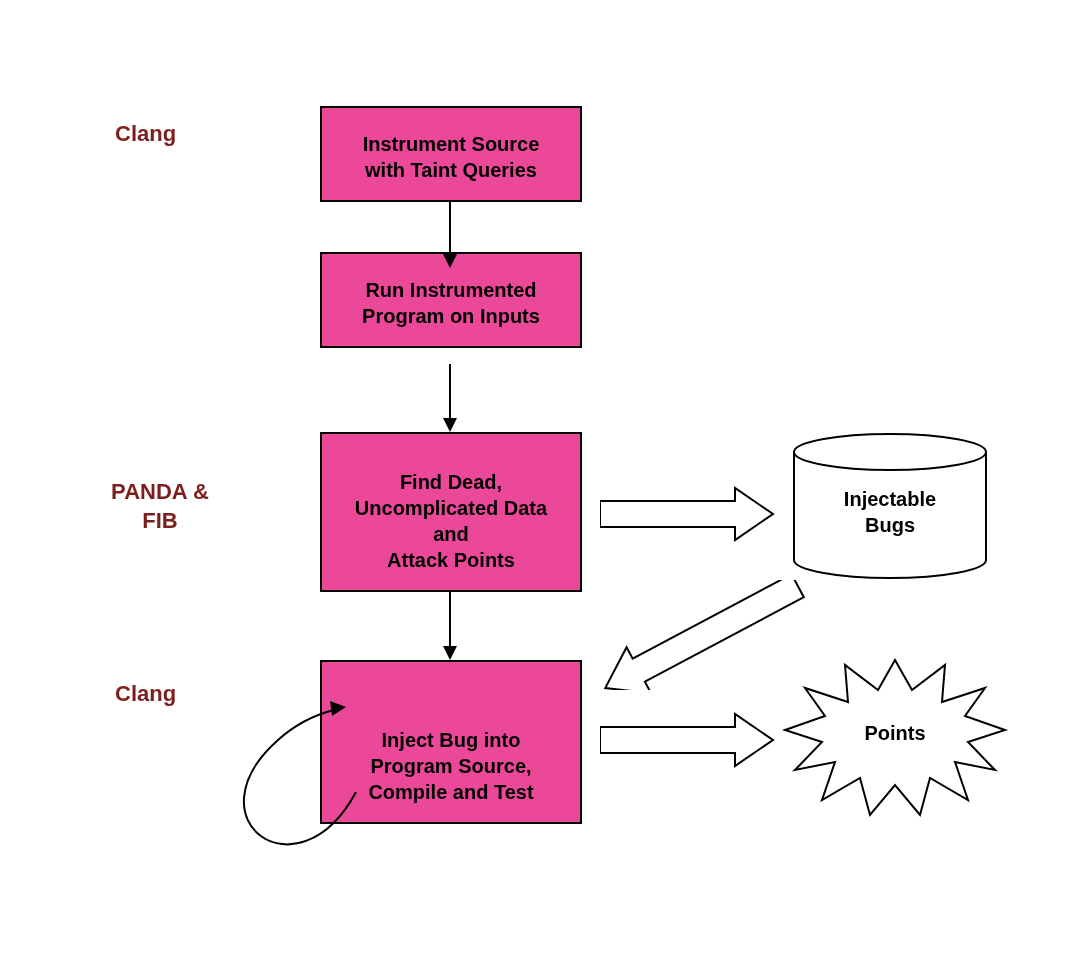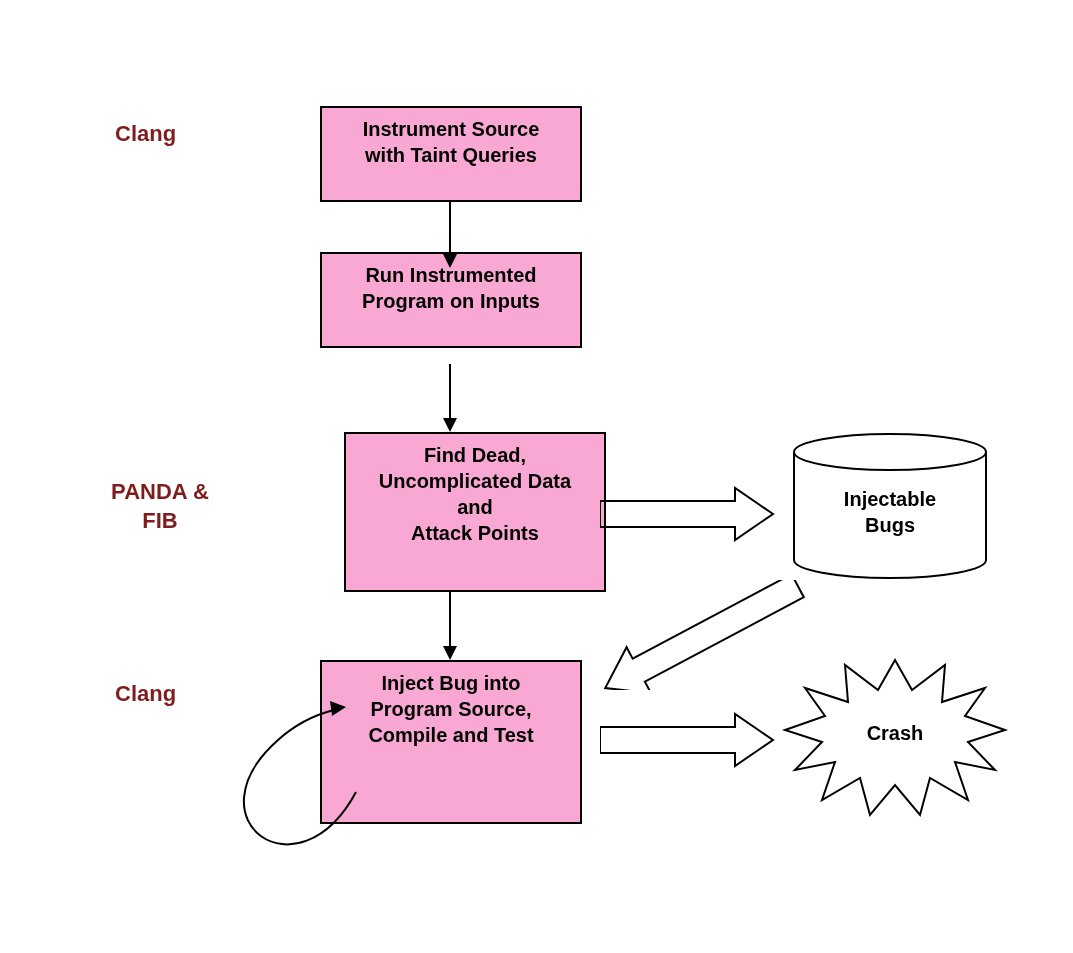--- a/index.html
+++ b/index.html
@@ -15,33 +15,33 @@
       position: relative;
     }
     .canvas {
       position: relative;
       width: 100%;
       height: 100%;
     }
     .process-box {
       position: absolute;
       border: 2px solid #000;
-      background: #f9a8d4;
+      background: #ec4899;
       display: flex;
-      align-items: flex-start;
+      align-items: flex-end;
       justify-content: center;
       text-align: center;
       font-weight: bold;
       font-size: 20px;
       line-height: 1.3;
-      padding: 8px;
+      padding: 17px;
     }
     #box1 { left: 320px; top: 106px; width: 262px; height: 96px; }
     #box2 { left: 320px; top: 252px; width: 262px; height: 96px; }
-    #box3 { left: 320px; top: 432px; width: 262px; height: 160px; margin-left: 24px; }
+    #box3 { left: 320px; top: 432px; width: 262px; height: 160px; }
     #box4 { left: 320px; top: 660px; width: 262px; height: 164px; }
 
     .label {
       position: absolute;
       color: #7f1d1d;
       font-weight: bold;
       font-size: 22px;
       text-align: center;
       line-height: 1.3;
     }
@@ -125,21 +125,21 @@
     </svg>
     <div class="cylinder-text">Injectable<br>Bugs</div>
   </div>
 
   <div class="starburst">
     <svg viewBox="0 0 230 170">
       <polygon points="
         115,10 132,40 165,15 162,52 205,38 185,66 225,80 188,92 215,120 175,112 188,150 150,128 140,165 115,135 90,165 80,128 42,150 55,112 15,120 42,92 5,80 45,66 25,38 68,52 65,15 98,40
       " fill="none" stroke="#000" stroke-width="2"></polygon>
     </svg>
-    <div class="starburst-text">Crash</div>
+    <div class="starburst-text">Points</div>
   </div>
 
   <svg class="arrow" style="left:438px; top:202px; width:30px; height:66px;">
     <line x1="12" y1="0" x2="12" y2="54" stroke="#000" stroke-width="2"></line>
     <polygon points="12,66 5,52 19,52" fill="#000"></polygon>
   </svg>
 
   <svg class="arrow" style="left:438px; top:364px; width:30px; height:68px;">
     <line x1="12" y1="0" x2="12" y2="56" stroke="#000" stroke-width="2"></line>
     <polygon points="12,68 5,54 19,54" fill="#000"></polygon>

